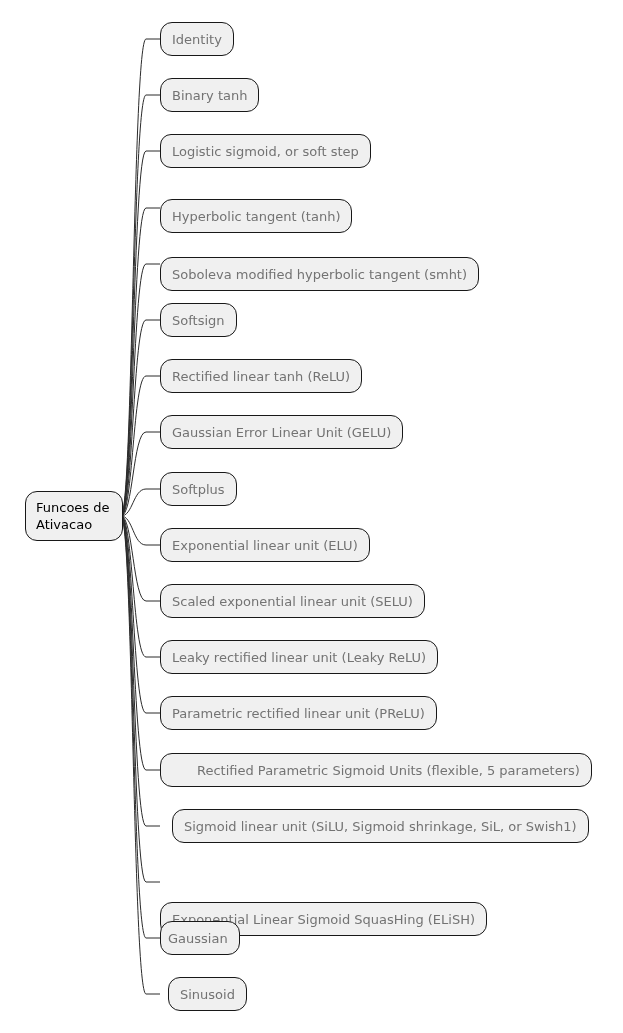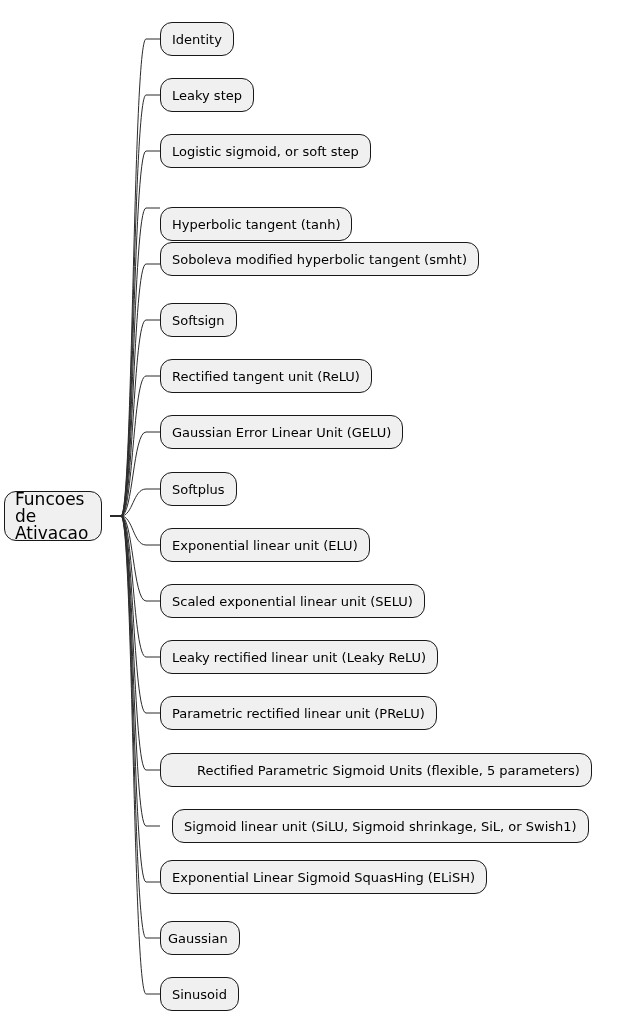--- a/index.html
+++ b/index.html
@@ -26,38 +26,38 @@
     box-sizing: border-box;
     height: 34px;
     display: inline-flex;
     align-items: center;
     padding: 0 11px;
     white-space: nowrap;
     background: #f0f0f0;
     border: 1.5px solid #181818;
     border-radius: 12px;
     font-size: 13px;
-    color: #000000;
+    color: #737373;
     z-index: 1;
   }
   .mm-root {
     position: absolute;
     box-sizing: border-box;
-    left: 4px;
+    left: 25px;
     top: 491px;
     width: 98px;
     height: 50px;
     display: flex;
     flex-direction: column;
     justify-content: center;
     padding-left: 10px;
     background: #f0f0f0;
     border: 1.5px solid #181818;
     border-radius: 12px;
-    font-size: 17px;
+    font-size: 13px;
     line-height: 17px;
     color: #000000;
     z-index: 1;
   }
 </style>
 </head>
 <body>
 
 <div class="canvas">
 
@@ -85,36 +85,36 @@
   <div class="mm-root">
     <span>Funcoes de</span>
     <span>Ativacao</span>
   </div>
 
   <div id="nodes-layer">
       <div class="mm-node" style="left: 160px; top: 22px;">
         <span>Identity</span>
       </div>
       <div class="mm-node" style="left: 160px; top: 78px;">
-        <span>Leaky step</span>
+        <span>Binary tanh</span>
       </div>
       <div class="mm-node" style="left: 160px; top: 134px; border-radius: 11px;">
         <span>Logistic sigmoid, or soft step</span>
       </div>
-      <div class="mm-node" style="left: 160px; top: 207px;">
+      <div class="mm-node" style="left: 160px; top: 199px;">
         <span>Hyperbolic tangent (tanh)</span>
       </div>
-      <div class="mm-node" style="left: 160px; top: 242px;">
+      <div class="mm-node" style="left: 160px; top: 257px;">
         <span>Soboleva modified hyperbolic tangent (smht)</span>
       </div>
       <div class="mm-node" style="left: 160px; top: 303px; align-items: center;">
         <span>Softsign</span>
       </div>
       <div class="mm-node" style="left: 160px; top: 359px;">
-        <span>Rectified tangent unit (ReLU)</span>
+        <span>Rectified linear tanh (ReLU)</span>
       </div>
       <div class="mm-node" style="left: 160px; top: 415px;">
         <span>Gaussian Error Linear Unit (GELU)</span>
       </div>
       <div class="mm-node" style="left: 160px; top: 472px;">
         <span>Softplus</span>
       </div>
       <div class="mm-node" style="left: 160px; top: 528px;">
         <span>Exponential linear unit (ELU)</span>
       </div>
@@ -126,24 +126,24 @@
       </div>
       <div class="mm-node" style="left: 160px; top: 696px;">
         <span>Parametric rectified linear unit (PReLU)</span>
       </div>
       <div class="mm-node" style="left: 160px; top: 753px; padding-left: 36px;">
         <span>Rectified Parametric Sigmoid Units (flexible, 5 parameters)</span>
       </div>
       <div class="mm-node" style="left: 160px; top: 809px; margin-left: 12px;">
         <span>Sigmoid linear unit (SiLU, Sigmoid shrinkage, SiL, or Swish1)</span>
       </div>
-      <div class="mm-node" style="left: 160px; top: 860px; align-items: center;">
+      <div class="mm-node" style="left: 160px; top: 902px; align-items: center;">
         <span>Exponential Linear Sigmoid SquasHing (ELiSH)</span>
       </div>
       <div class="mm-node" style="left: 160px; top: 921px; padding-left: 7px;">
         <span>Gaussian</span>
       </div>
-      <div class="mm-node" style="left: 160px; top: 977px;">
+      <div class="mm-node" style="left: 168px; top: 977px;">
         <span>Sinusoid</span>
       </div>
     </div>
 
 </div>
 
 </body></html>

